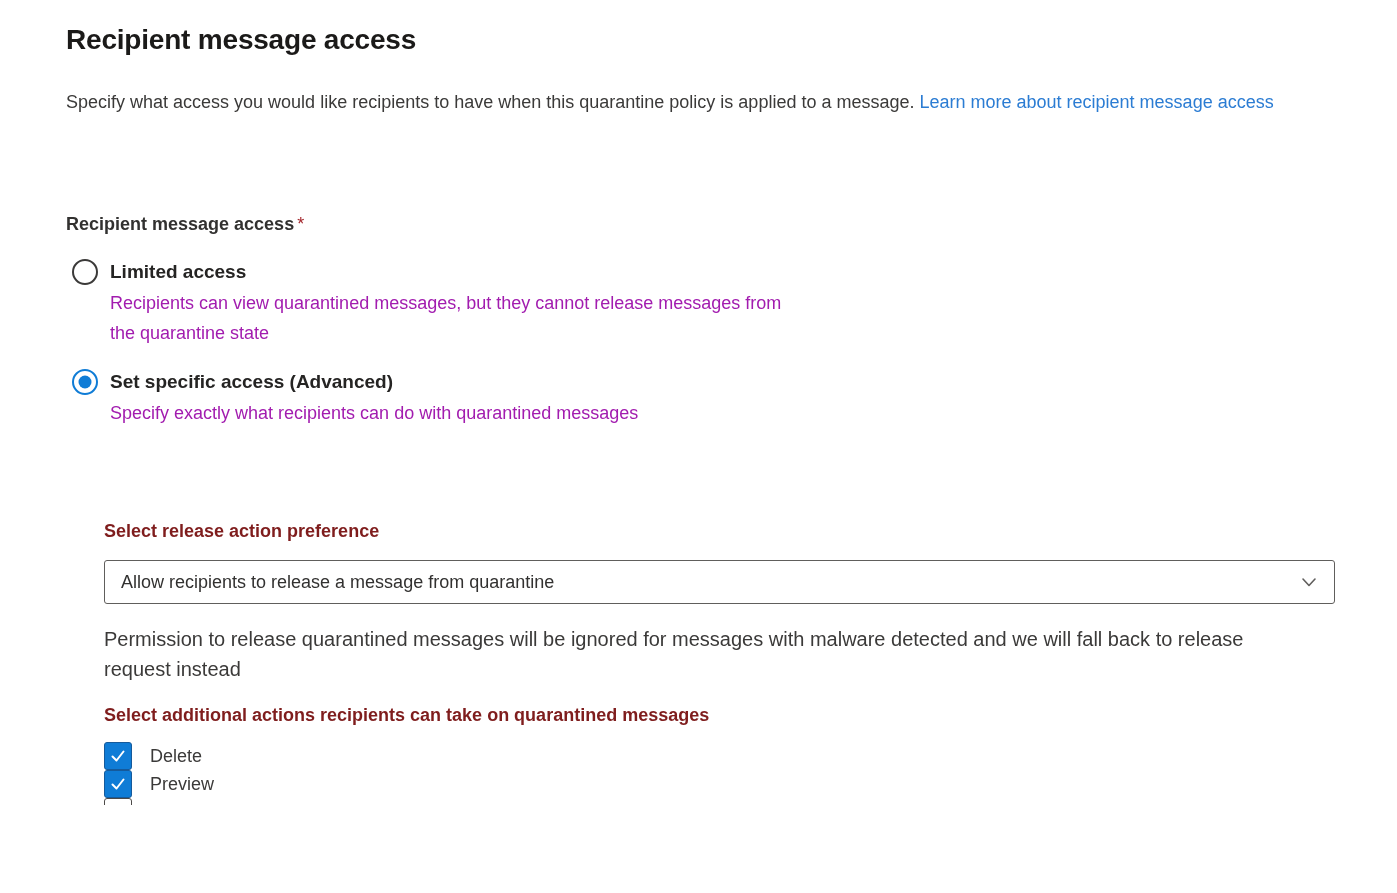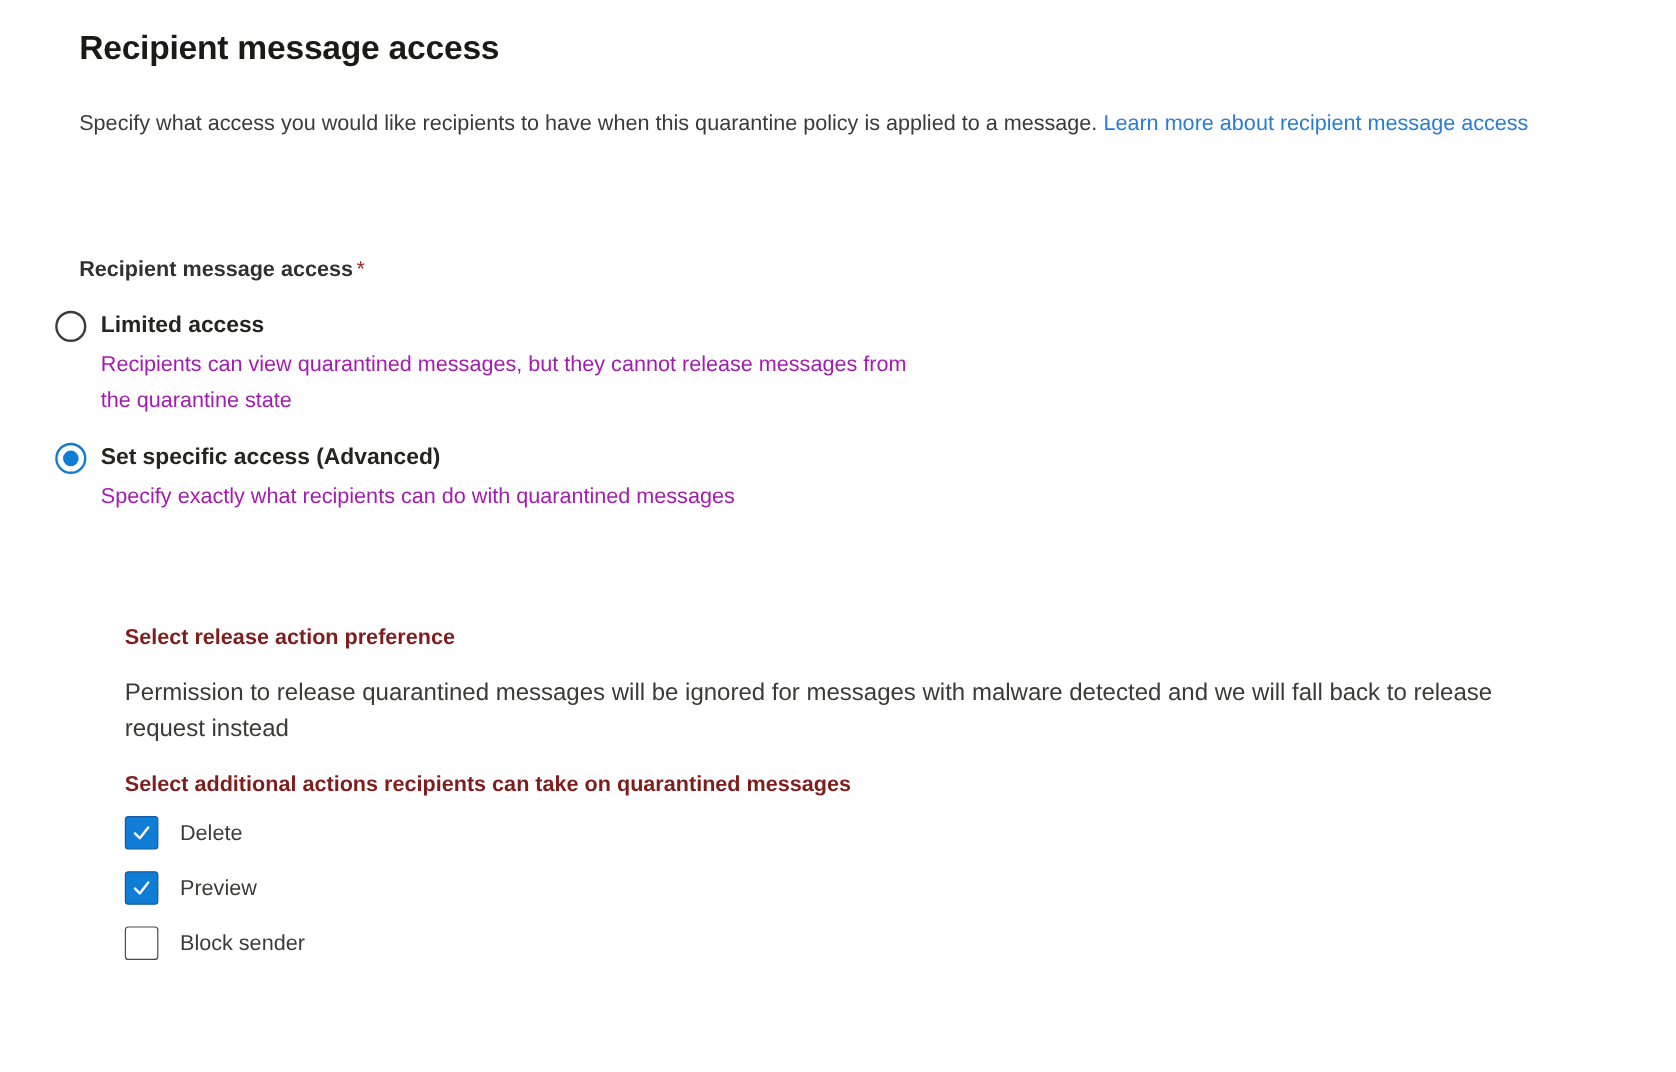--- a/index.html
+++ b/index.html
@@ -24,21 +24,21 @@
     width:1255px;
     font-size:18px; line-height:29px; color:#3b3a39;
   }
   .link { color:#2b7cd3; text-decoration:none; cursor:pointer; }
   .field-label {
     position:absolute; left:66px; top:214px;
     font-size:18px; font-weight:600; color:#323130;
   }
   .req { color:#a4262c; font-weight:400; padding-left:3px; }
 
-  .radio-option { position:absolute; left:46px; display:flex; gap:12px; cursor:pointer; }
+  .radio-option { position:absolute; left:72px; display:flex; gap:12px; cursor:pointer; }
   .radio-option.opt1 { top:258px; }
   .radio-option.opt2 { top:368px; }
   .radio {
     width:26px; height:26px; flex:none;
     border:2px solid #3b3a39; border-radius:50%;
     background:#fff; margin-top:1px; position:relative;
   }
   .radio.selected { border-color:#0f7cd6; }
   .radio.selected::after {
     content:""; position:absolute; left:50%; top:50%;
@@ -56,21 +56,21 @@
     border:1px solid #605e5c; border-radius:3px; background:#fff;
     display:flex; align-items:center; justify-content:space-between;
     padding:0 16px; font-size:18px; color:#323130; cursor:pointer;
   }
   .chevron { flex:none; margin-left:12px; }
   .note {
     margin-top:20px; width:1195px;
     font-size:20px; line-height:30px; color:#3b3a39;
   }
   .sub-label.actions { margin-top:20px; }
-  .cb-row { display:flex; align-items:center; gap:18px; margin-top:18px; cursor:pointer; }
+  .cb-row { display:flex; align-items:center; gap:18px; cursor:pointer; }
   .cb-row.first { margin-top:16px; }
   .checkbox {
     width:28px; height:28px; flex:none; border-radius:3px;
     display:flex; align-items:center; justify-content:center;
   }
   .checkbox.checked { background:#0f7cd6; border:1px solid #155a9b; }
   .checkbox.unchecked { background:#fff; border:1px solid #4c4a48; }
   .cb-label { font-size:18px; color:#3b3a39; }
 
   .help-btn {
@@ -111,20 +111,26 @@
     <div class="radio-text">
       <div class="radio-label">Set specific access (Advanced)</div>
       <div class="radio-desc">Specify exactly what recipients can do with quarantined messages</div>
     </div>
   </div>
 
   <div class="subsection">
 
     <div class="sub-label">Select release action preference</div>
 
+    <div class="select-box">
+      <span>Allow recipients to release a message from quarantine</span>
+      <svg class="chevron" width="18" height="18" viewBox="0 0 18 18">
+        <polyline points="3,6 9,12.5 15,6" fill="none" stroke="#605e5c" stroke-width="1.6" stroke-linecap="round" stroke-linejoin="round"></polyline>
+      </svg>
+    </div>
 
     <p class="note">Permission to release quarantined messages will be ignored for messages with malware detected and we will fall back to release request instead</p>
 
     <div class="sub-label actions">Select additional actions recipients can take on quarantined messages</div>
 
     <div class="cb-row first">
       <span class="checkbox checked">
         <svg width="18" height="18" viewBox="0 0 18 18">
           <polyline points="3.5,9.5 7.5,13.5 14.5,4.5" fill="none" stroke="#ffffff" stroke-width="2" stroke-linecap="round" stroke-linejoin="round"></polyline>
         </svg>

